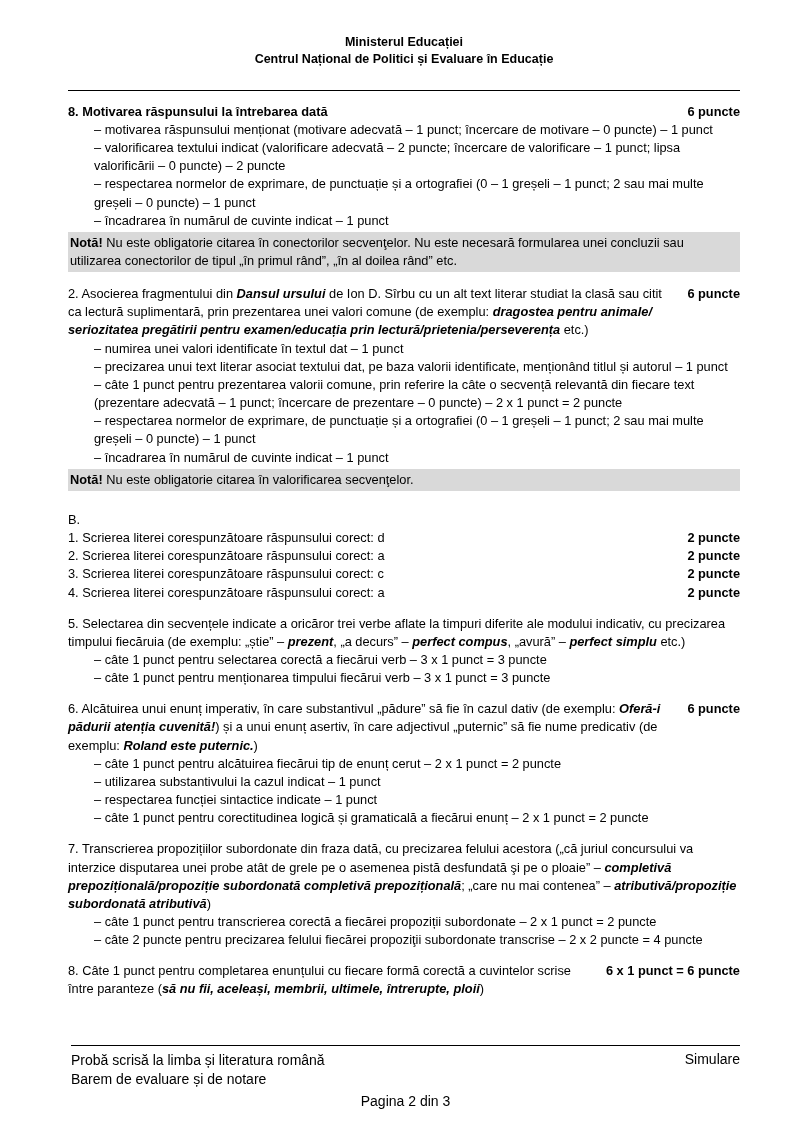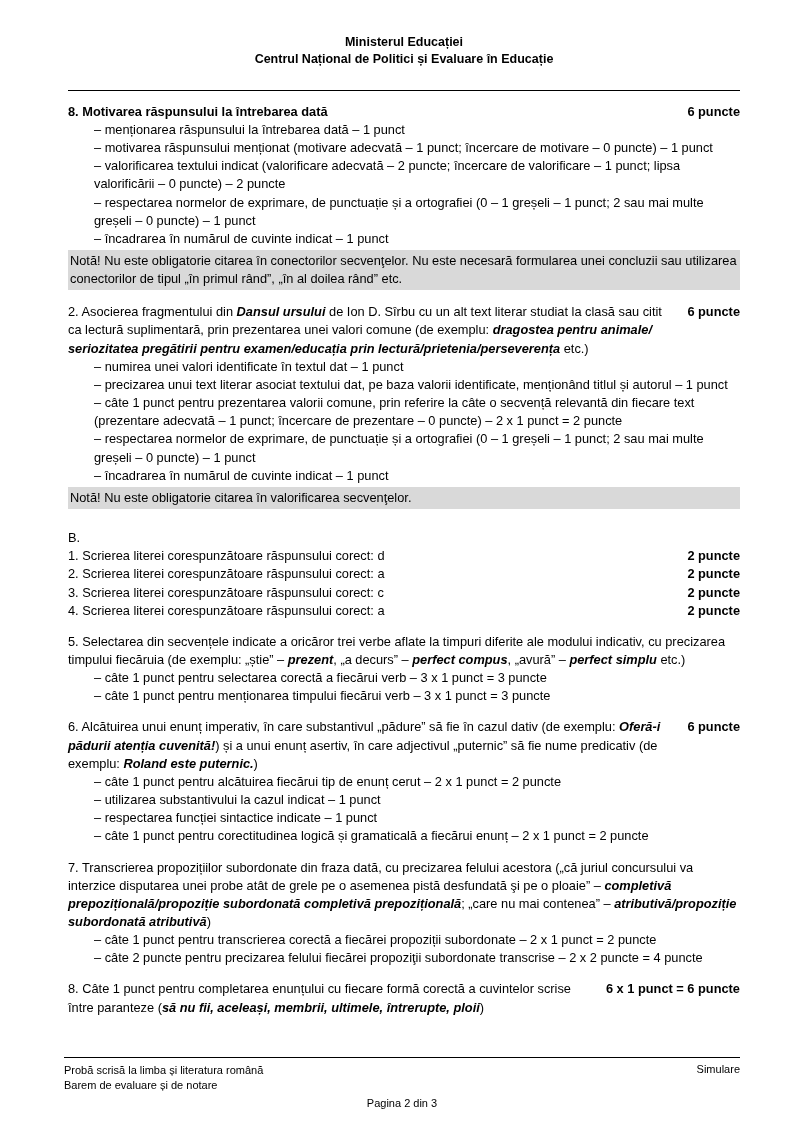--- a/index.html
+++ b/index.html
@@ -54,32 +54,32 @@
   .dash {
     padding-left: 26px;
     text-indent: -0px;
   }
   .nota {
     background: #d9d9d9;
     font-weight: normal;
     padding: 2px 2px 2px 2px;
     margin-top: 2px;
   }
-  .nota b { font-weight: normal; }
+  .nota b { font-weight: bold; }
   .sp { height: 13px; }
   .sp-s { height: 7px; }
   i { font-style: italic; font-weight: bold; }
   b { font-weight: bold; }
   .bold-item { font-weight: bold; }
   .footer {
     position: absolute;
-    left: 64px;
+    left: 71px;
     right: 60px;
     bottom: 18px;
-    font-size: 11px;
+    font-size: 14px;
   }
   .footer .frule {
     border-top: 1px solid #000;
     margin-bottom: 5px;
   }
   .footer-row {
     display: flex;
     justify-content: space-between;
     align-items: flex-start;
   }
@@ -102,21 +102,20 @@
 
   <div class="rule"></div>
 
   <div class="content">
 
     <div class="blk">
       <div class="row">
         <div class="left bold-item">8.  Motivarea răspunsului la întrebarea dată</div>
         <div class="pts">6 puncte</div>
       </div>
-      <div class="dash">– menționarea răspunsului la întrebarea dată – 1 punct</div>
       <div class="dash">– motivarea răspunsului menționat (motivare adecvată – 1 punct; încercare de motivare – 0 puncte) – 1 punct</div>
       <div class="dash">– valorificarea textului indicat (valorificare adecvată – 2 puncte; încercare de valorificare – 1 punct; lipsa valorificării – 0 puncte) – 2 puncte</div>
       <div class="dash">– respectarea normelor de exprimare, de punctuație și a ortografiei (0 – 1 greșeli – 1 punct; 2 sau mai multe greșeli – 0 puncte) – 1 punct</div>
       <div class="dash">– încadrarea în numărul de cuvinte indicat – 1 punct</div>
       <div class="nota"><b>Notă!</b><span> Nu este obligatorie citarea în conectorilor secvenţelor. Nu este necesară formularea unei concluzii sau utilizarea conectorilor de tipul „în primul rând”, „în al doilea rând” etc.</span></div>
     </div>
 
     <div class="sp"></div>
 
     <div class="blk">

